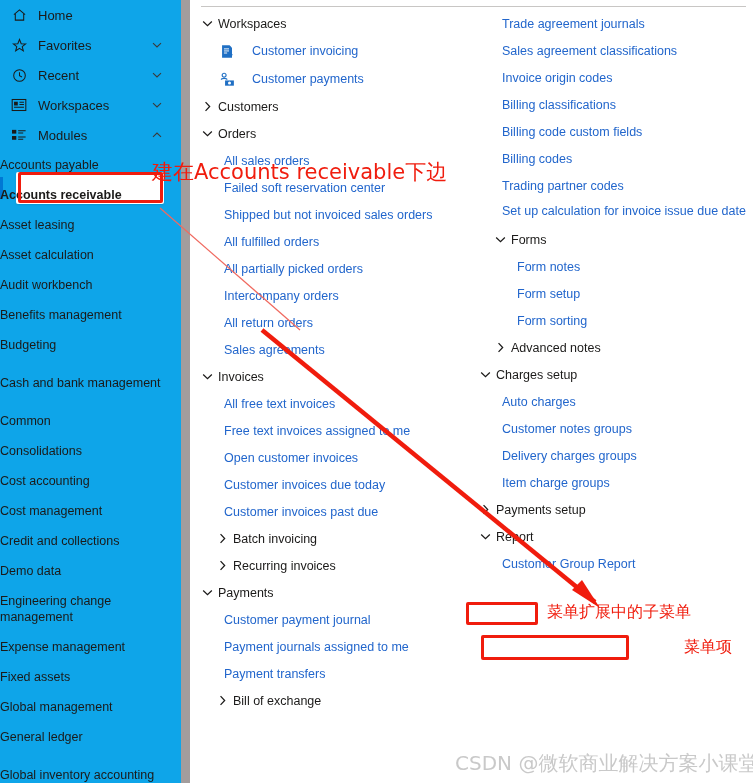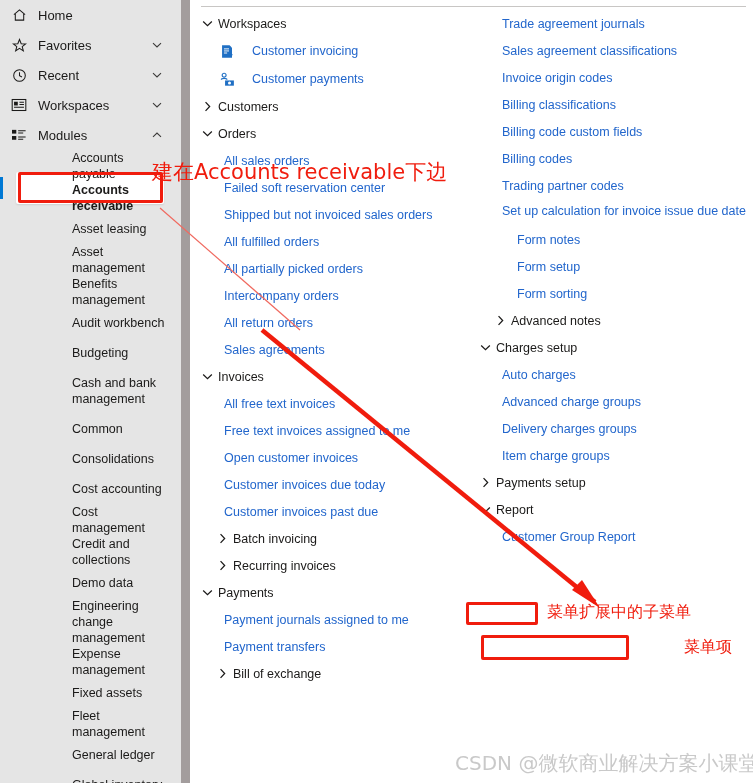--- a/index.html
+++ b/index.html
@@ -11,21 +11,21 @@
     background: #ffffff;
     font-family: "Liberation Sans", sans-serif;
     overflow: hidden;
   }
 
   
   #left-sidebar {
     position: absolute;
     left: 0; top: 0;
     width: 181px; height: 783px;
-    background: #e5e5e5;
+    background: #0ea5e9;
     overflow: hidden;
   }
   .nav-row {
     position: relative;
     display: flex;
     align-items: center;
     height: 30px;
     padding-left: 8px;
     font-size: 13px;
     color: #1b1a19;
@@ -39,29 +39,27 @@
   }
   .nav-row .nav-lbl { margin-left: 8px; }
   .nav-row .nav-chev {
     position: absolute; right: 18px; top: 50%;
     transform: translateY(-50%);
     width: 12px; height: 12px;
     color: #3b3a39;
   }
   .mod-item {
     position: relative;
-    padding-left: 33px;
     padding-right: 14px;
     font-size: 12.5px;
     color: #1b1a19;
     line-height: 16px;
     min-height: 30px;
     display: flex;
     align-items: center;
-    margin-left: 39px;
   }
   .mod-item.two-line { min-height: 46px; }
   .mod-item.selected {
     font-weight: bold;
   }
   
   #sel-bar {
     position: absolute;
     left: 0; top: 177px;
     width: 3px; height: 22px;
@@ -279,27 +277,27 @@
       <div class="mod-item">
         <span>Accounts payable</span>
       </div>
       <div class="mod-item selected">
         <span>Accounts receivable</span>
       </div>
       <div class="mod-item">
         <span>Asset leasing</span>
       </div>
       <div class="mod-item">
-        <span>Asset management</span>
+        <span>Asset calculation</span>
+      </div>
+      <div class="mod-item">
+        <span>Audit workbench</span>
       </div>
       <div class="mod-item">
         <span>Benefits management</span>
-      </div>
-      <div class="mod-item">
-        <span>Audit workbench</span>
       </div>
       <div class="mod-item">
         <span>Budgeting</span>
       </div>
       <div class="mod-item two-line">
         <span>Cash and bank management</span>
       </div>
       <div class="mod-item">
         <span>Common</span>
       </div>
@@ -321,21 +319,21 @@
       <div class="mod-item two-line">
         <span>Engineering change management</span>
       </div>
       <div class="mod-item">
         <span>Expense management</span>
       </div>
       <div class="mod-item">
         <span>Fixed assets</span>
       </div>
       <div class="mod-item">
-        <span>Fleet management</span>
+        <span>Global management</span>
       </div>
       <div class="mod-item">
         <span>General ledger</span>
       </div>
       <div class="mod-item two-line">
         <span>Global inventory accounting</span>
       </div>
     </div>
 </div>
 
@@ -442,20 +440,23 @@
           </svg></span>
         <span>Recurring invoices</span>
       </div>
       <div class="grp i0">
         <span class="chev"><svg width="13" height="13" viewBox="0 0 12 12" fill="none" stroke="currentColor" stroke-width="1.15">
             <path d="M2 4.2 L6 8 L10 4.2"></path>
           </svg></span>
         <span>Payments</span>
       </div>
       <div class="lnk i2">
+        <span>Customer payment journal</span>
+      </div>
+      <div class="lnk i2">
         <span>Payment journals assigned to me</span>
       </div>
       <div class="lnk i2">
         <span>Payment transfers</span>
       </div>
       <div class="grp i1">
         <span class="chev"><svg width="13" height="13" viewBox="0 0 12 12" fill="none" stroke="currentColor" stroke-width="1.15">
             <path d="M4.2 2 L8 6 L4.2 10"></path>
           </svg></span>
         <span>Bill of exchange</span>
@@ -477,20 +478,26 @@
       <div class="lnk i2">
         <span>Billing code custom fields</span>
       </div>
       <div class="lnk i2">
         <span>Billing codes</span>
       </div>
       <div class="lnk i2">
         <span>Trading partner codes</span>
       </div>
       <div class="lnk i2 wrap"><span>Set up calculation for invoice issue due date</span></div>
+      <div class="grp i1">
+        <span class="chev"><svg width="13" height="13" viewBox="0 0 12 12" fill="none" stroke="currentColor" stroke-width="1.15">
+            <path d="M2 4.2 L6 8 L10 4.2"></path>
+          </svg></span>
+        <span>Forms</span>
+      </div>
       <div class="lnk i3">
         <span>Form notes</span>
       </div>
       <div class="lnk i3">
         <span>Form setup</span>
       </div>
       <div class="lnk i3">
         <span>Form sorting</span>
       </div>
       <div class="grp i1">
@@ -502,21 +509,21 @@
       <div class="grp i0">
         <span class="chev"><svg width="13" height="13" viewBox="0 0 12 12" fill="none" stroke="currentColor" stroke-width="1.15">
             <path d="M2 4.2 L6 8 L10 4.2"></path>
           </svg></span>
         <span>Charges setup</span>
       </div>
       <div class="lnk i2">
         <span>Auto charges</span>
       </div>
       <div class="lnk i2">
-        <span>Advanced charge groups</span>
+        <span>Customer notes groups</span>
       </div>
       <div class="lnk i2">
         <span>Delivery charges groups</span>
       </div>
       <div class="lnk i2">
         <span>Item charge groups</span>
       </div>
       <div class="grp i0">
         <span class="chev"><svg width="13" height="13" viewBox="0 0 12 12" fill="none" stroke="currentColor" stroke-width="1.15">
             <path d="M4.2 2 L8 6 L4.2 10"></path>

